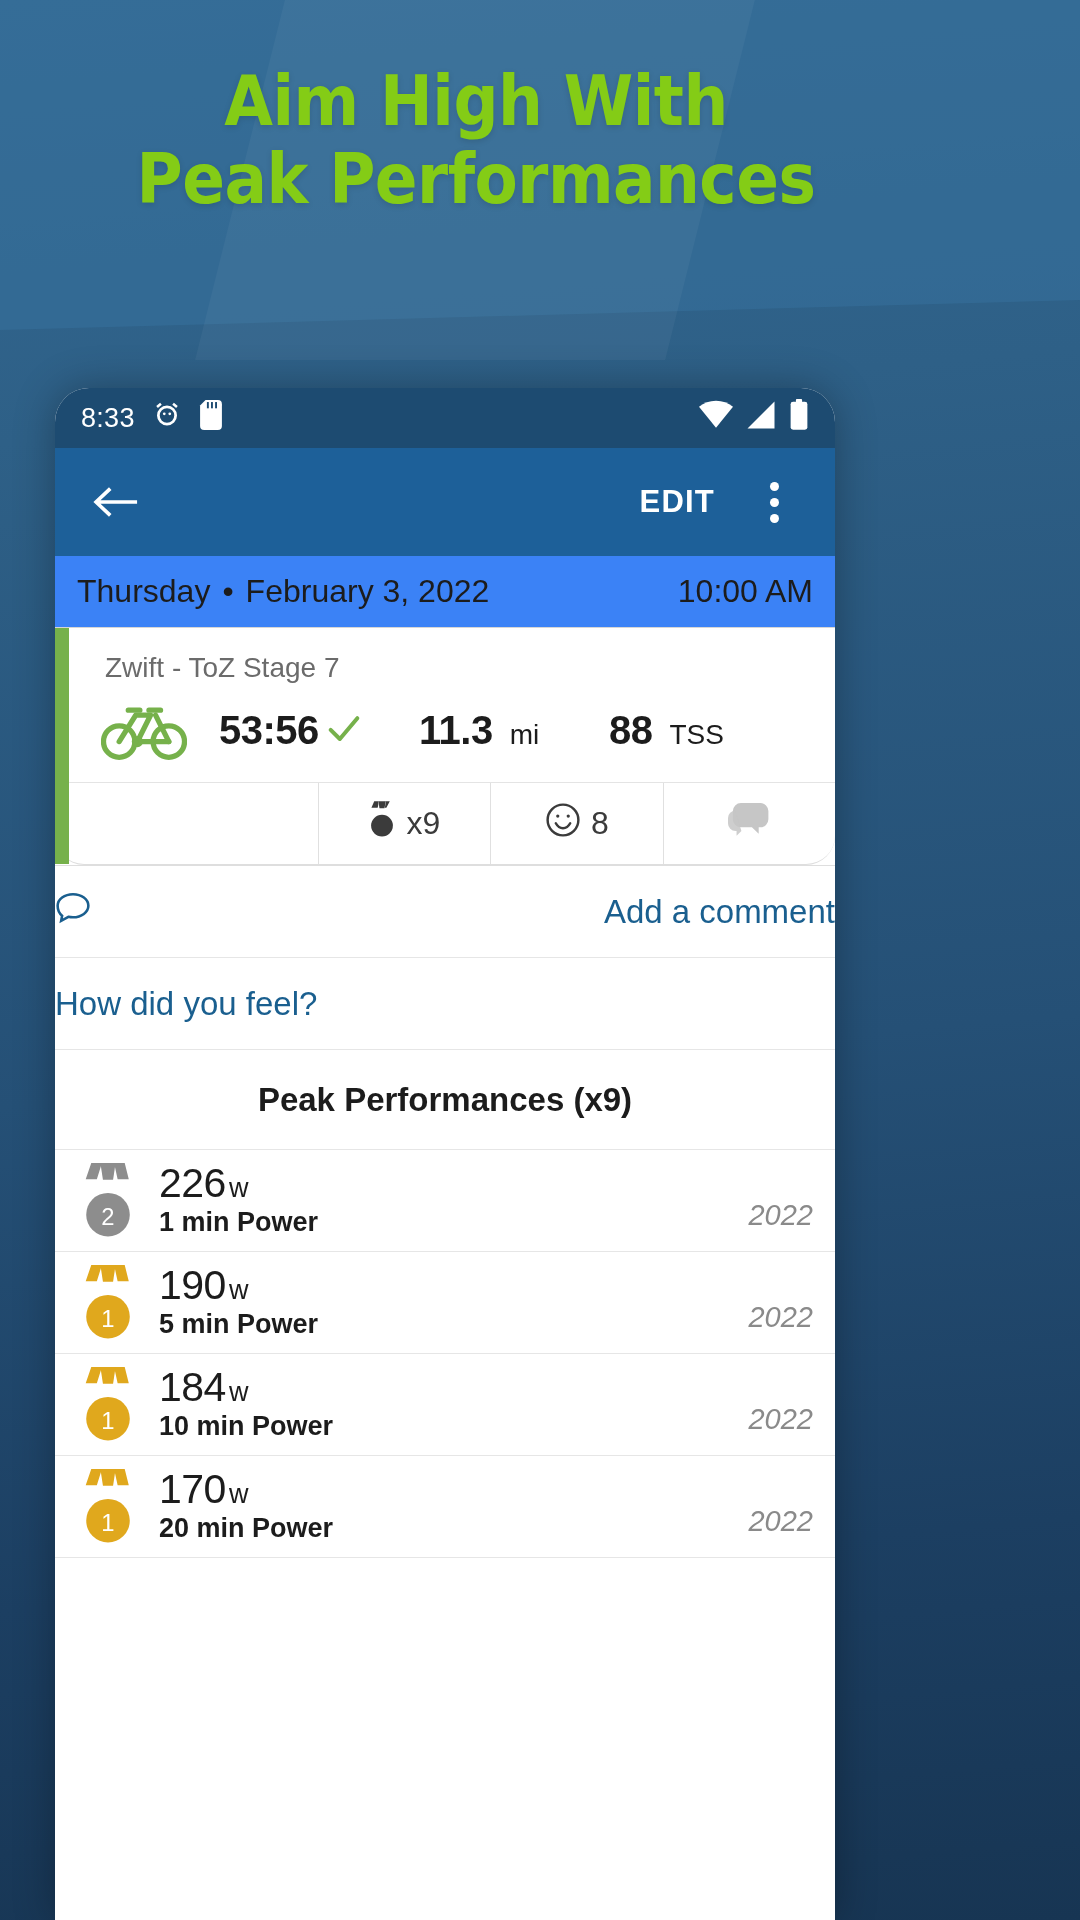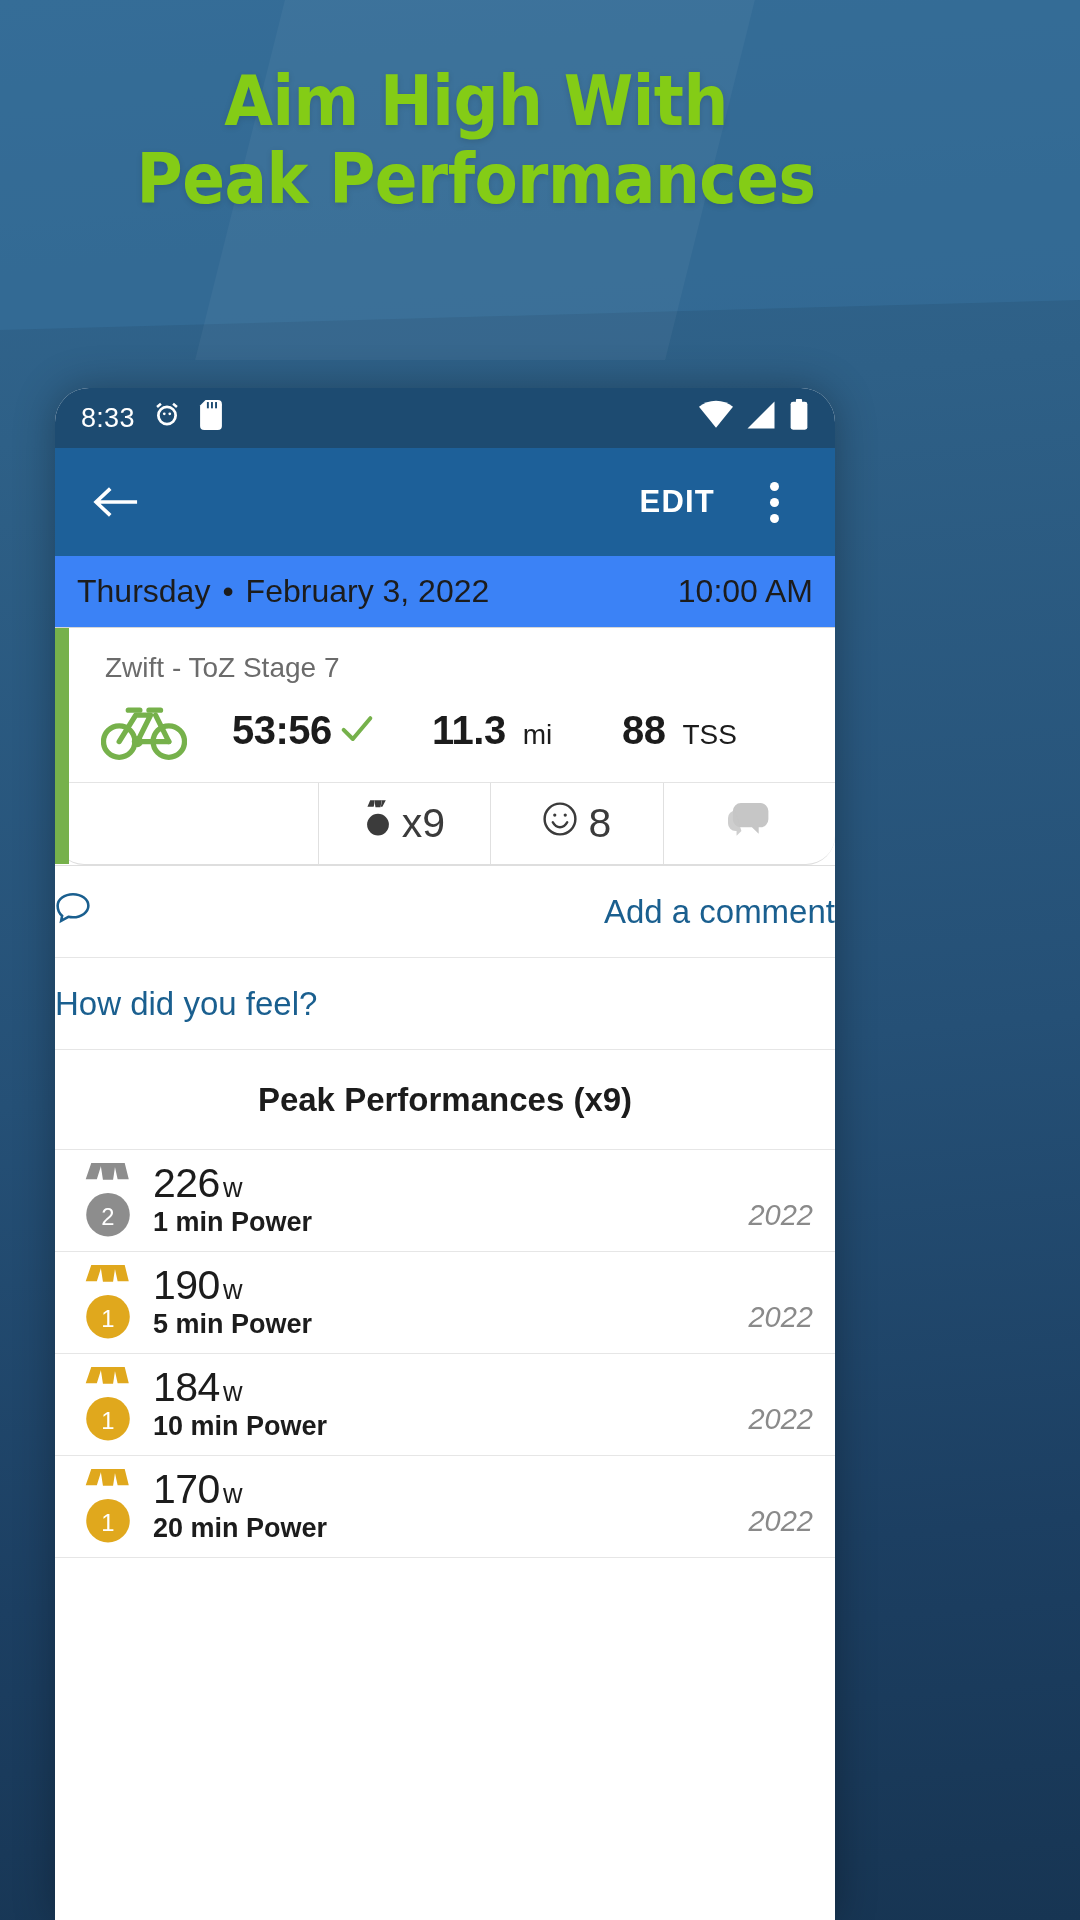--- a/index.html
+++ b/index.html
@@ -107,34 +107,34 @@
   #activity-title{
     font-size:28px; color:#6b6b6b; padding:6px 0 10px 36px;
   }
   #activity-stats{
     display:flex; align-items:center; padding:6px 0 22px 0;
   }
   #bike-icon{ width:150px; display:flex; justify-content:center; flex:none; }
   .stat{ display:flex; align-items:baseline; }
   .stat .num{ font-size:40px; font-weight:bold; color:#1c1c1c; letter-spacing:-.5px; }
   .stat .unit{ font-size:28px; color:#1c1c1c; margin-left:17px; }
-  #stat-duration{ width:200px;margin-left:13px; }
+  #stat-duration{ width:200px; }
   #stat-distance{ width:190px; }
   #stat-tss{ }
   #check-icon{ margin-left:8px; }
 
   
   #reactions-row{
     display:flex; border-top:1px solid #e4e4e4;
     height:82px; align-items:stretch;
   }
   #react-blank{ flex:1.45; }
   .react-cell{
     flex:1; display:flex; align-items:center; justify-content:center; gap:10px;
-    border-left:1px solid #e0e0e0; font-size:41px; color:#3b3b3b;
+    border-left:1px solid #e0e0e0; font-size:32px; color:#3b3b3b;
   }
 
   
   .link-row{
     background:#fff; height:92px;
     display:flex; align-items:center; justify-content:space-between; gap:16px;
     color:#1a5f8f; font-size:33px;
     border-bottom:1px solid #e6e6e6;
   }
   #comment-section{ border-top:1px solid #dedede; }
@@ -157,21 +157,21 @@
   .peak-medal{ width:74px; flex:none; display:flex; justify-content:center; }
   .peak-text{ flex:1; padding-left:8px; }
   .peak-value{ display:flex; align-items:baseline; }
   .peak-value .v{ font-size:41px; color:#1c1c1c; letter-spacing:-.5px; line-height:1.02; }
   .peak-value .u{ font-size:27px; color:#1c1c1c; margin-left:3px; }
   .peak-label{ font-size:27px; font-weight:bold; color:#1c1c1c; margin-top:2px; }
   .peak-year{
     font-size:29px; color:#8a8a8a; font-style:italic; align-self:flex-end;
     padding-bottom:6px;
   }
-  .peak-row-inner{ flex:1; display:flex; align-items:flex-start; }
+  .peak-row-inner{ flex:1; display:flex; align-items:flex-start;margin-left:6px; }
 </style>
 </head>
 <body>
 
 <div id="promo-bg"></div>
 
 <div id="promo-headline">Aim High With
 Peak Performances</div>
 
 <div id="phone">

